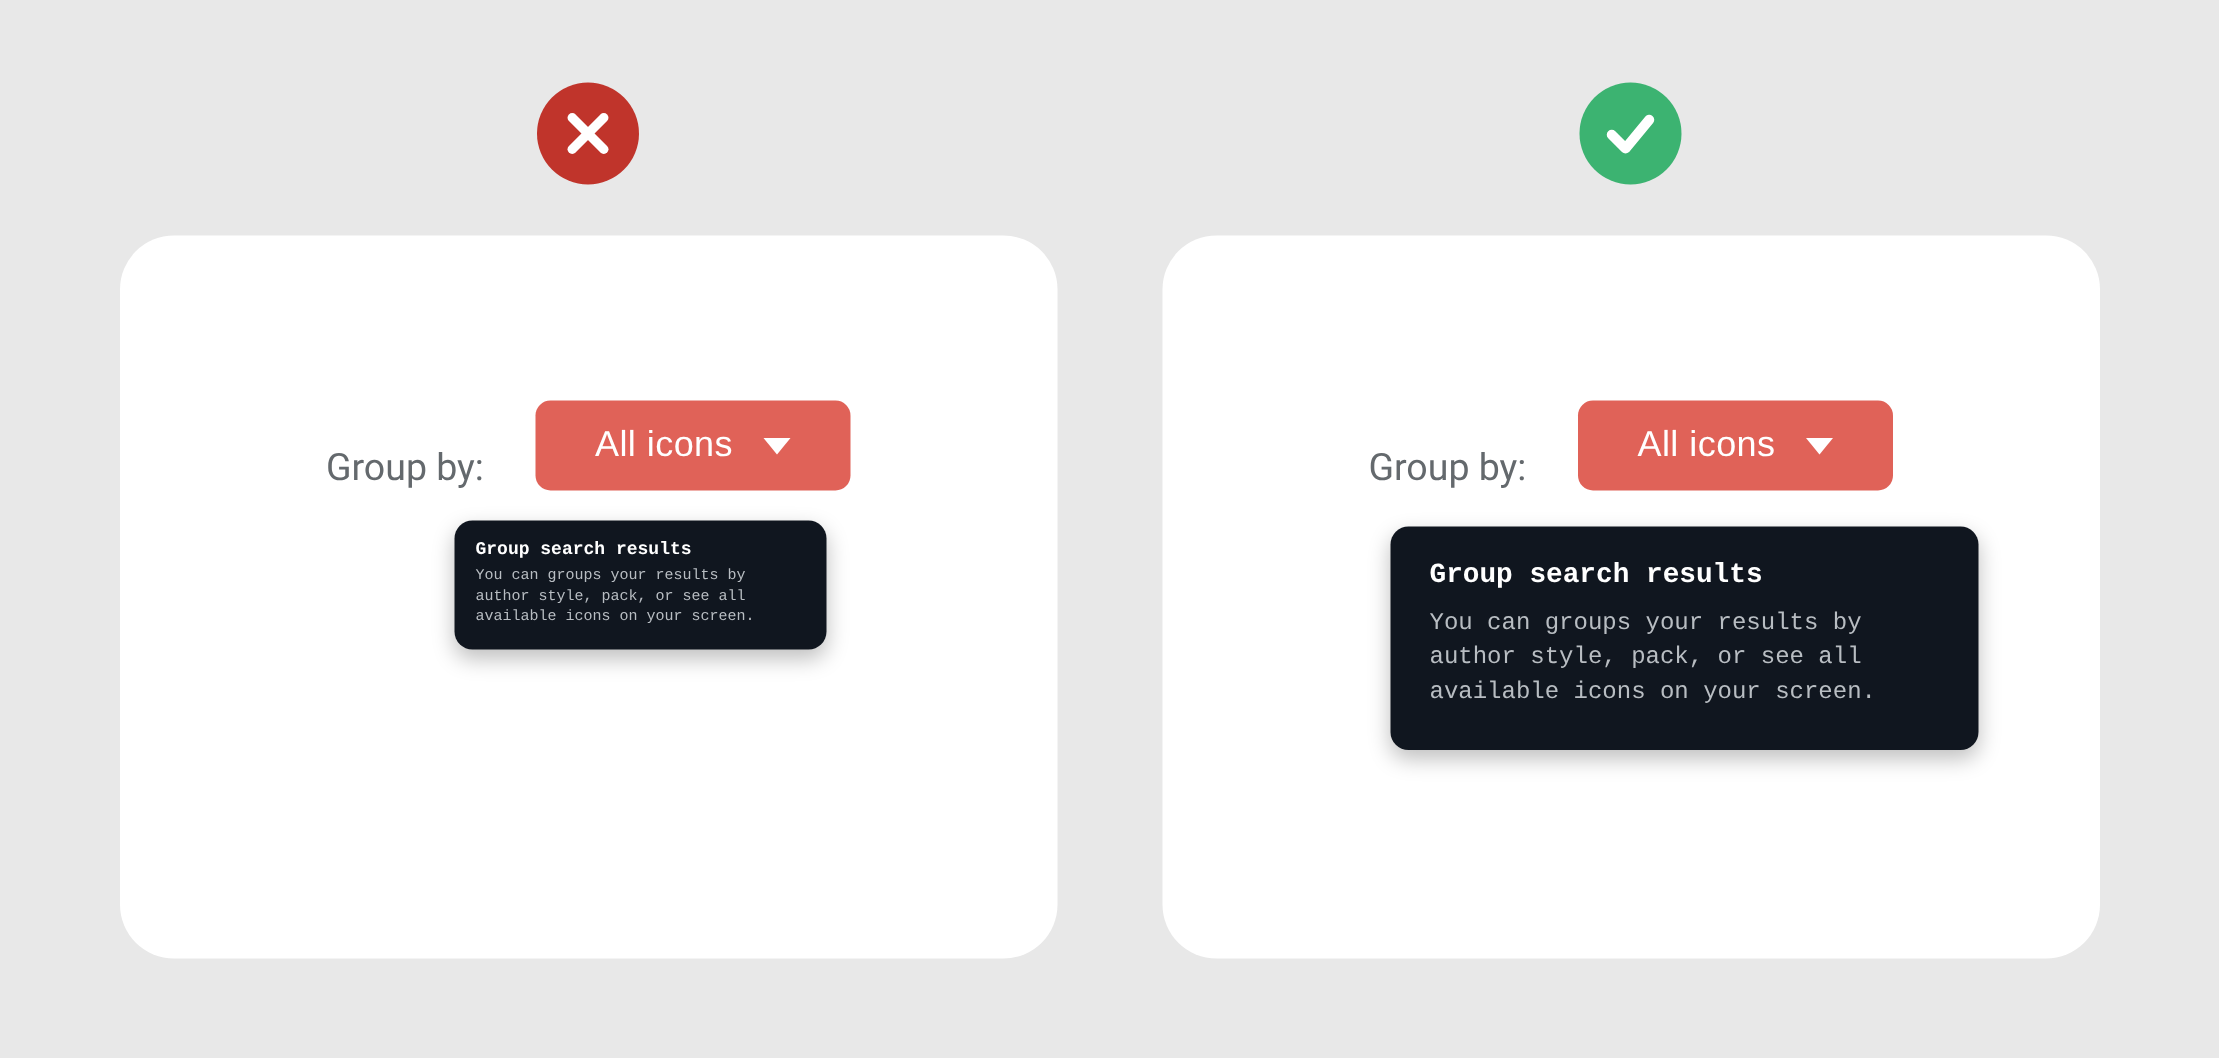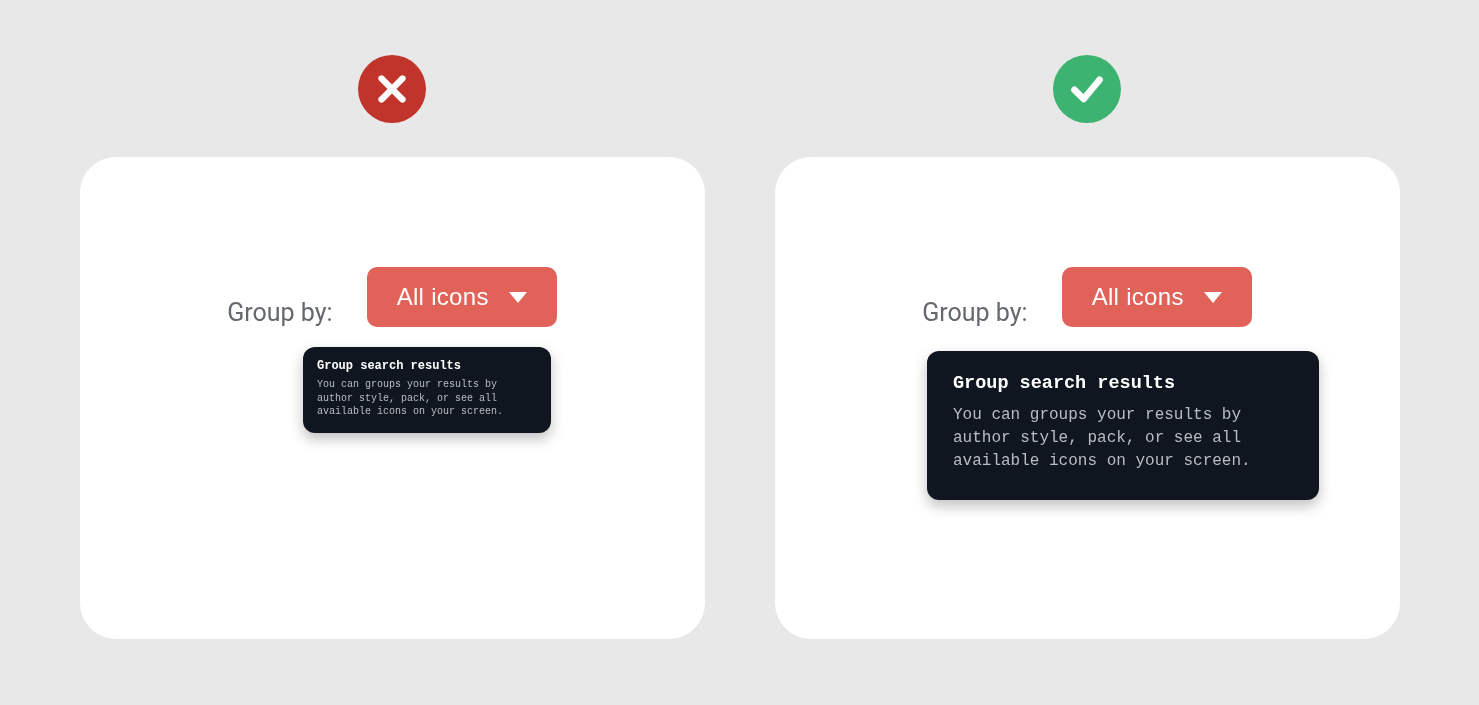--- a/index.html
+++ b/index.html
@@ -51,21 +51,21 @@
       font-size: 25px;
       color: #64696d;
       font-weight: 400;
     }
     .dropdown {
       background: #e06258;
       color: #fff;
       font-size: 24px;
       font-weight: 400;
       border-radius: 10px;
-      padding: 16px 30px;
+      padding: 16px 40px;
       display: flex;
       align-items: center;
       gap: 20px;
       cursor: pointer;
       border: none;
       letter-spacing: 0.3px;
     }
     .dropdown .caret {
       width: 0; height: 0;
       border-left: 9px solid transparent;

